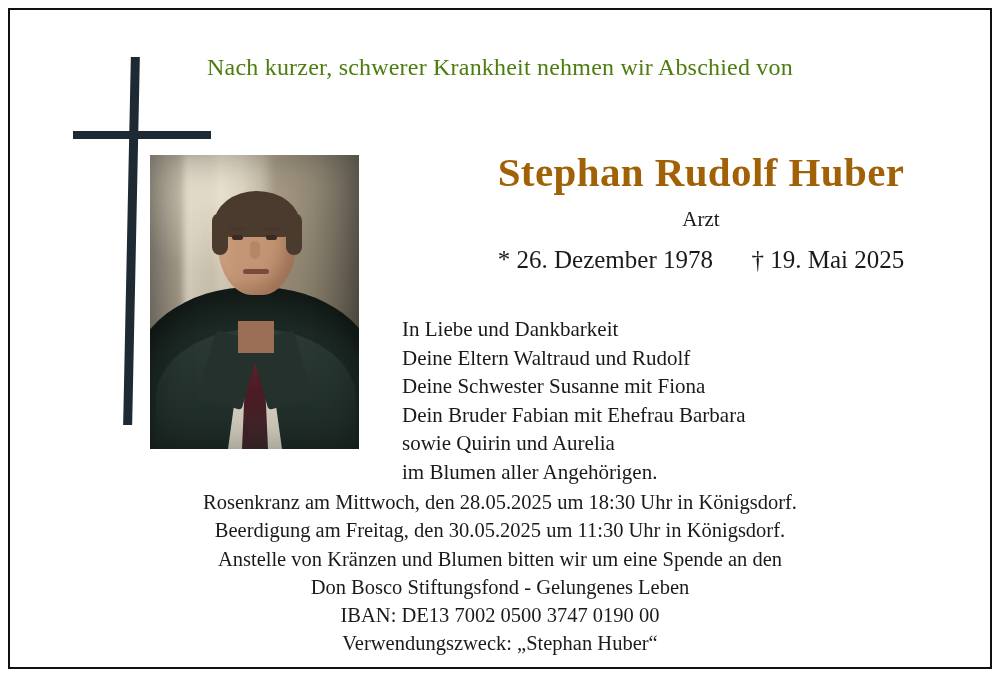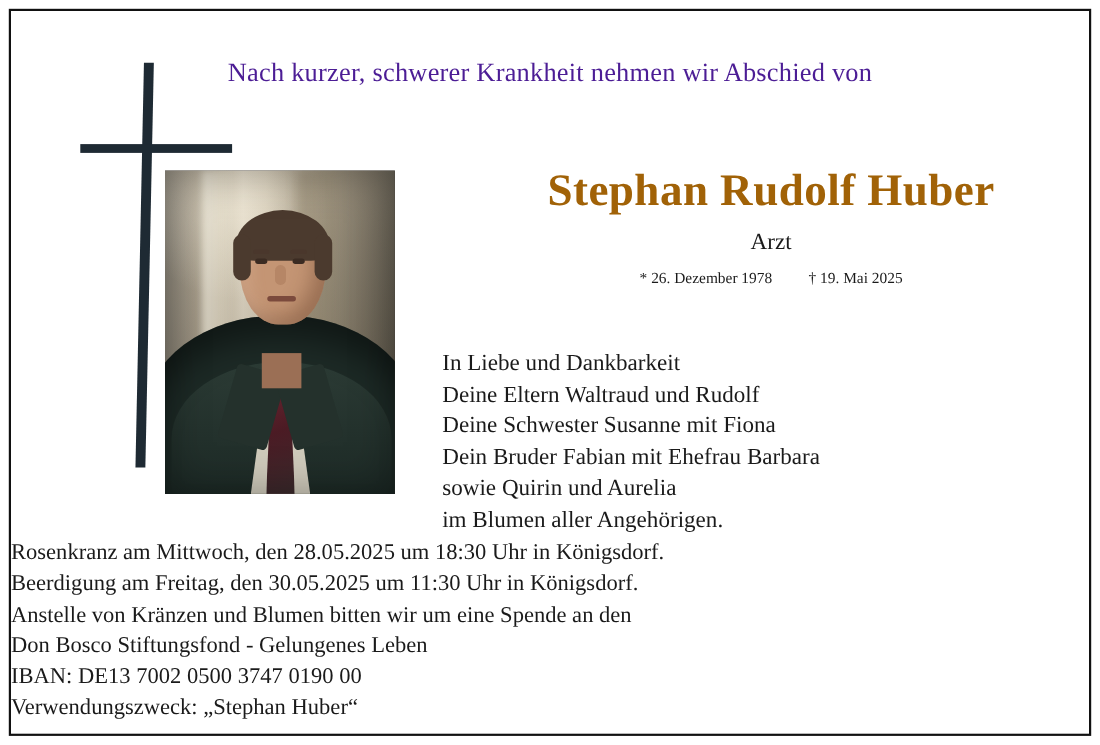--- a/index.html
+++ b/index.html
@@ -42,21 +42,21 @@
 
   
   .headline {
     position: absolute;
     top: 44px;
     left: 0;
     width: 100%;
     text-align: center;
     font-size: 24px;
     letter-spacing: 0.2px;
-    color: #4c1d95;
+    color: #4d7c0f;
   }
 
   
   .cross {
     position: absolute;
     left: 55px;
     top: 47px;
     width: 150px;
     height: 370px;
   }
@@ -284,42 +284,42 @@
     line-height: 1.08;
     color: #a16207;
   }
   .deceased .profession {
     margin-top: 13px;
     font-size: 21px;
     font-weight: normal;
   }
   .deceased .dates {
     margin-top: 14px;
-    font-size: 14px;
+    font-size: 25px;
   }
   .deceased .dates .gap {
     display: inline-block;
     width: 26px;
   }
 
   .family {
     position: absolute;
     left: 392px;
     top: 305px;
     width: 598px;
     font-size: 21px;
     line-height: 1.36;
   }
 
   .footer {
     position: absolute;
     left: 0;
     top: 478px;
     width: 100%;
-    text-align: left;
+    text-align: center;
     font-size: 20.5px;
     line-height: 1.38;
   }
   b { font-weight: normal; }
 </style>
 </head>
 <body>
 
 <div class="notice">
   <div class="notice-frame"></div>

